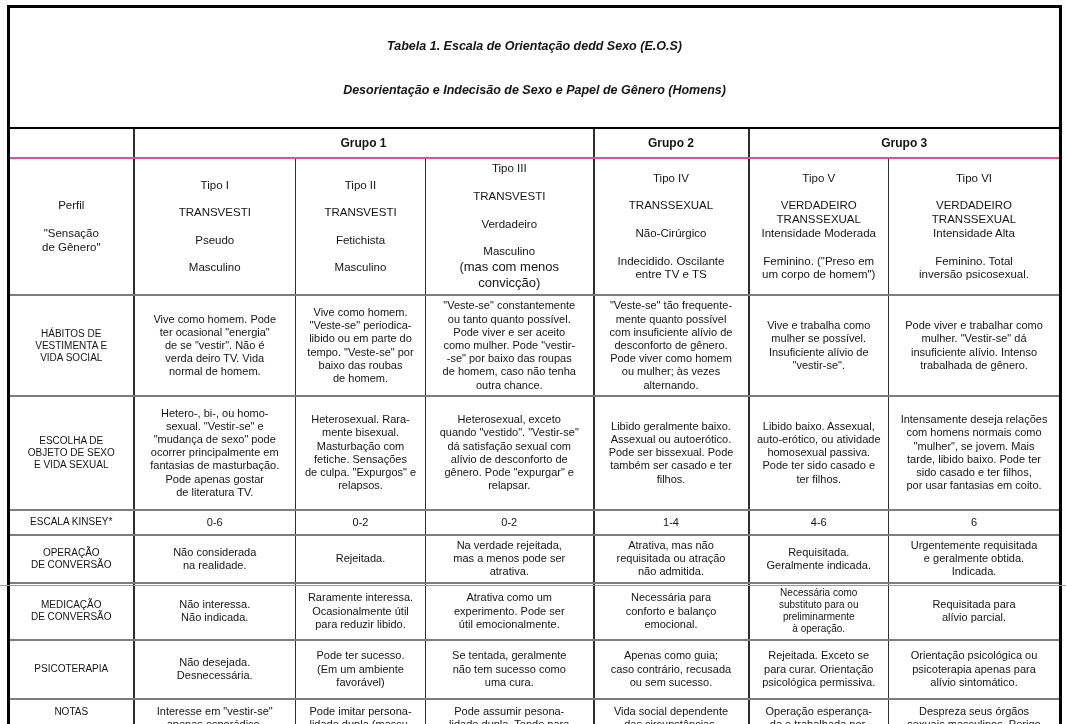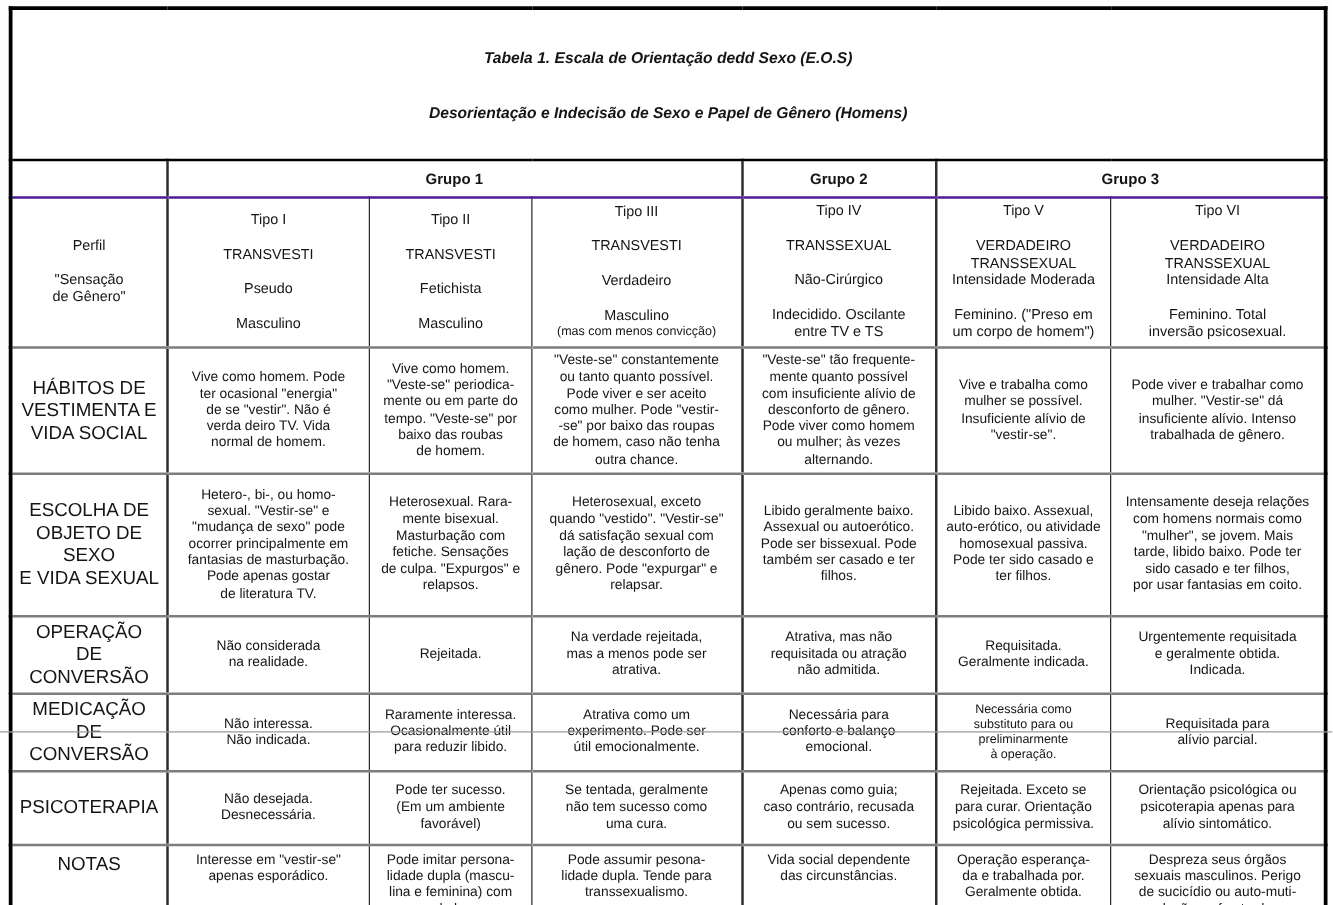--- a/index.html
+++ b/index.html
@@ -9,24 +9,24 @@
   table.eos { border-collapse:collapse; table-layout:fixed; width:1052px; border:3px solid #000; background:#fff; }
   td { border-left:1px solid #2e2e2e; border-right:1px solid #2e2e2e;
        border-top:2px solid #7d7d7d; border-bottom:2px solid #7d7d7d;
        text-align:center; vertical-align:middle;
        white-space:pre-line; font-size:11px; line-height:1.2; padding:3px 2px; }
   
   td.gb { border-left:2px solid #2e2e2e; }
   
   tr.title-row td { border-bottom:2px solid #000; font-weight:bold; font-style:italic;
        font-size:12.5px; line-height:1.75; padding:6px 4px 4px 4px; }
-  tr.grupo-row td { font-weight:bold; font-size:12px; border-bottom:2px solid #4c1d95; }
+  tr.grupo-row td { font-weight:bold; font-size:12px; border-bottom:2px solid #ec4899; }
   tr.perfil-row td { font-size:11.5px; }
-  td.rowlabel { font-size:15px; }
-  .small-note { display:block; font-size:10px; line-height:1.25; }
+  td.rowlabel { font-size:10px; }
+  .small-note { display:block; font-size:13px; line-height:1.25; }
   tr.row-medicacao td:nth-child(6) { font-size:10px; }
   tr.row-kinsey td { padding:2px 2px; }
   .scan-edge { position:absolute; left:0; bottom:2px; width:1066px; height:1px; background:#9a9a9a; }
 </style>
 </head>
 <body>
 
 <div class="sheet">
   <table class="eos">
     <colgroup>
@@ -110,21 +110,21 @@
       <td class="rowlabel">HÁBITOS DE
 VESTIMENTA E
 VIDA SOCIAL</td>
       <td class="gb">Vive como homem. Pode
 ter ocasional "energia"
 de se "vestir". Não é
 verda deiro TV. Vida
 normal de homem.</td>
       <td>Vive como homem.
 "Veste-se" periodica-
-mente ou em parte do
+libido ou em parte do
 tempo. "Veste-se" por
 baixo das roubas
 de homem.</td>
       <td>"Veste-se" constantemente
 ou tanto quanto possível.
 Pode viver e ser aceito
 como mulher. Pode "vestir-
 -se" por baixo das roupas
 de homem, caso não tenha
 outra chance.</td>
@@ -158,41 +158,50 @@
 de literatura TV.</td>
       <td>Heterosexual. Rara-
 mente bisexual.
 Masturbação com
 fetiche. Sensações
 de culpa. "Expurgos" e
 relapsos.</td>
       <td>Heterosexual, exceto
 quando "vestido". "Vestir-se"
 dá satisfação sexual com
-lação de desconforto de
+alívio de desconforto de
 gênero. Pode "expurgar" e
 relapsar.</td>
       <td class="gb">Libido geralmente baixo.
 Assexual ou autoerótico.
 Pode ser bissexual. Pode
 também ser casado e ter
 filhos.</td>
       <td class="gb">Libido baixo. Assexual,
 auto-erótico, ou atividade
 homosexual passiva.
 Pode ter sido casado e
 ter filhos.</td>
       <td>Intensamente deseja relações
 com homens normais como
 "mulher", se jovem. Mais
 tarde, libido baixo. Pode ter
 sido casado e ter filhos,
 por usar fantasias em coito.</td>
     </tr>
 
+    <tr class="row-kinsey" style="height:25px">
+      <td class="rowlabel">ESCALA KINSEY*</td>
+      <td class="gb">0-6</td>
+      <td>0-2</td>
+      <td>0-2</td>
+      <td class="gb">1-4</td>
+      <td class="gb">4-6</td>
+      <td>6</td>
+    </tr>
 
     <tr style="height:48px">
       <td class="rowlabel">OPERAÇÃO
 DE CONVERSÃO</td>
       <td class="gb">Não considerada
 na realidade.</td>
       <td>Rejeitada.</td>
       <td>Na verdade rejeitada,
 mas a menos pode ser
 atrativa.</td>

